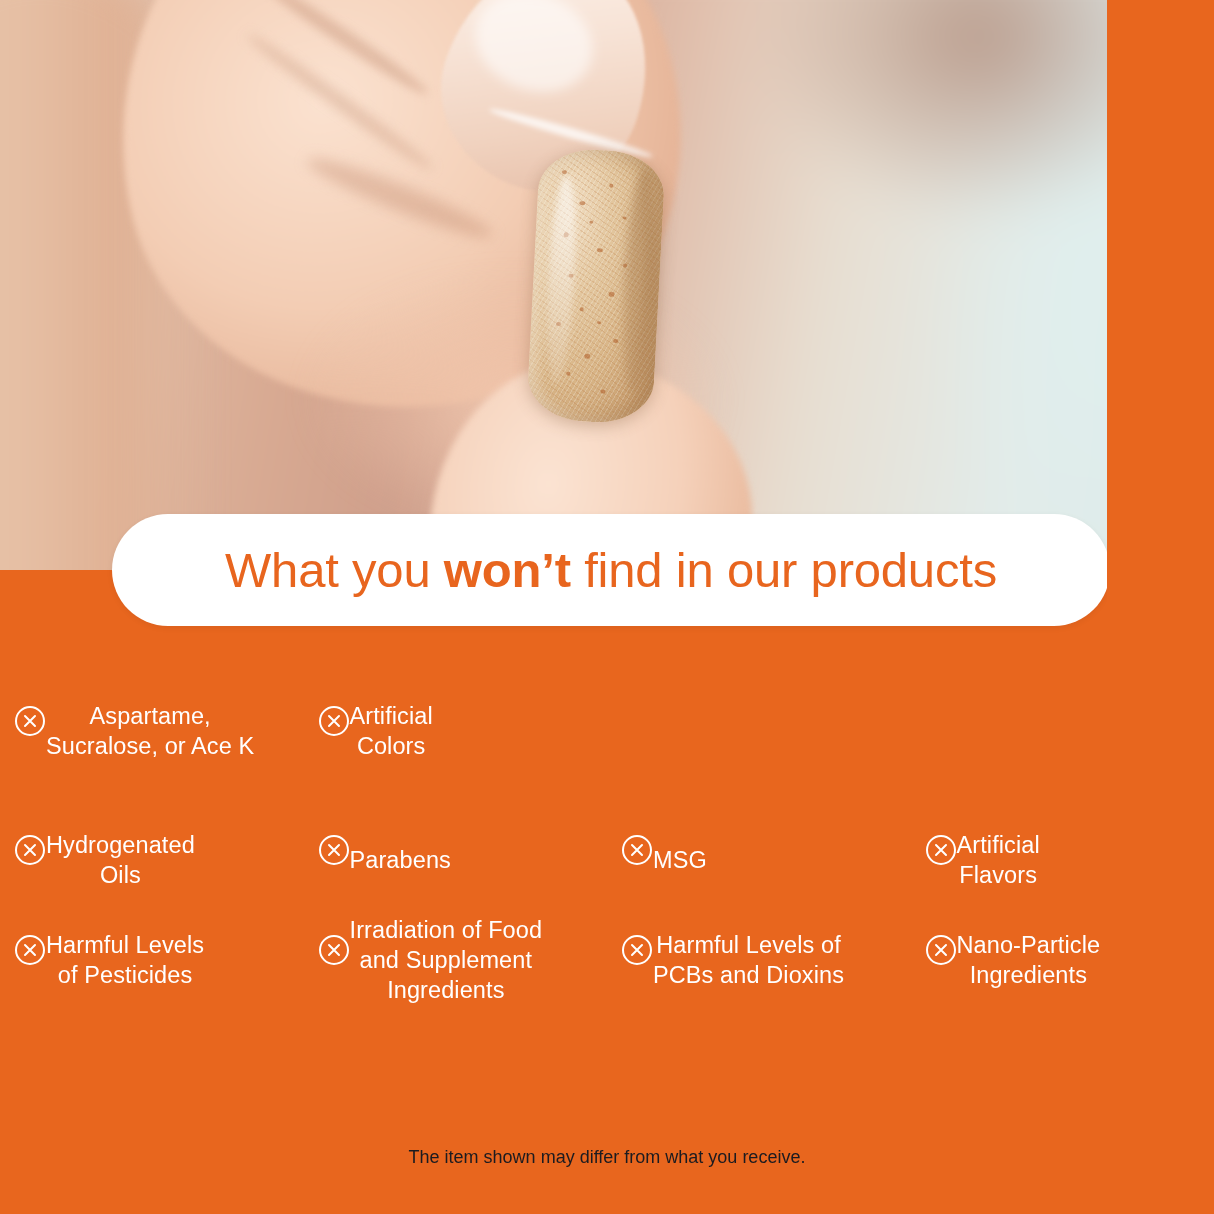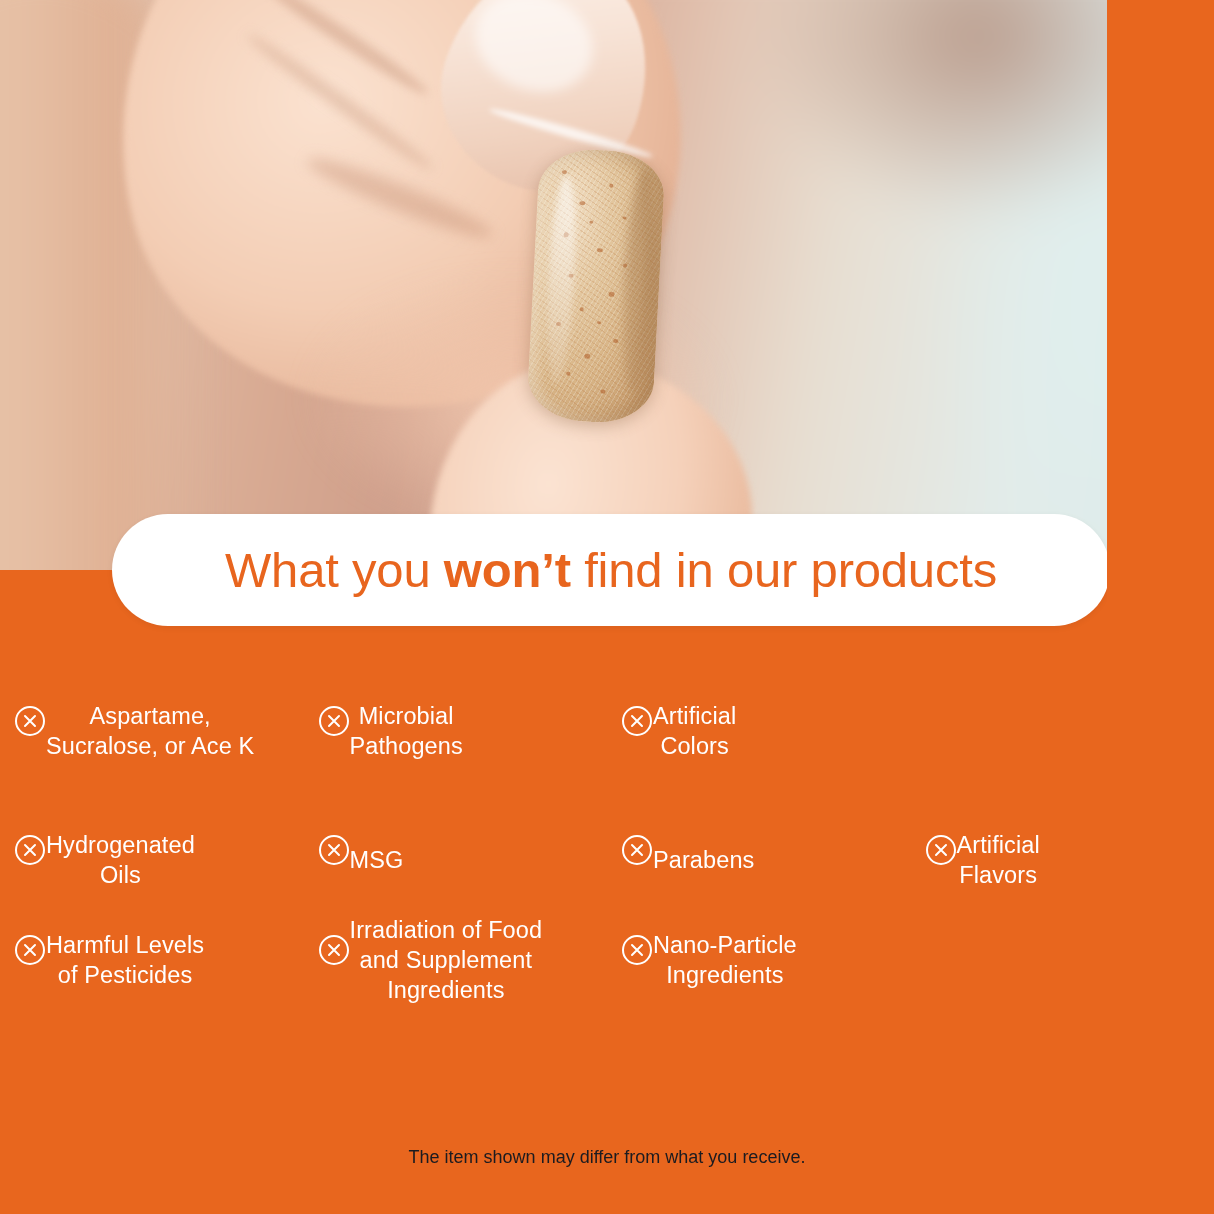--- a/index.html
+++ b/index.html
@@ -311,58 +311,51 @@
         <circle cx="16" cy="16" r="14" fill="none" stroke="#ffffff" stroke-width="2"></circle>
         <path d="M11 11 L21 21 M21 11 L11 21" stroke="#ffffff" stroke-width="2" stroke-linecap="round"></path>
       </svg>
       <div class="cell-label">Aspartame,<br>Sucralose, or Ace K</div>
     </div>
     <div class="cell">
       <svg class="xicon" viewBox="0 0 32 32">
         <circle cx="16" cy="16" r="14" fill="none" stroke="#ffffff" stroke-width="2"></circle>
         <path d="M11 11 L21 21 M21 11 L11 21" stroke="#ffffff" stroke-width="2" stroke-linecap="round"></path>
       </svg>
-      <div class="cell-label">Microbial<br>Pathogens</div>
-    </div>
-    <div class="cell">
-      <svg class="xicon" viewBox="0 0 32 32">
-        <circle cx="16" cy="16" r="14" fill="none" stroke="#ffffff" stroke-width="2"></circle>
-        <path d="M11 11 L21 21 M21 11 L11 21" stroke="#ffffff" stroke-width="2" stroke-linecap="round"></path>
-      </svg>
       <div class="cell-label">Artificial<br>Colors</div>
     </div>
   </div>
 
   <div class="grid row-2" style="top:790px;">
     <div class="cell">
       <svg class="xicon" viewBox="0 0 32 32">
         <circle cx="16" cy="16" r="14" fill="none" stroke="#ffffff" stroke-width="2"></circle>
         <path d="M11 11 L21 21 M21 11 L11 21" stroke="#ffffff" stroke-width="2" stroke-linecap="round"></path>
       </svg>
       <div class="cell-label">Hydrogenated<br>Oils</div>
     </div>
     <div class="cell">
       <svg class="xicon" viewBox="0 0 32 32">
         <circle cx="16" cy="16" r="14" fill="none" stroke="#ffffff" stroke-width="2"></circle>
         <path d="M11 11 L21 21 M21 11 L11 21" stroke="#ffffff" stroke-width="2" stroke-linecap="round"></path>
       </svg>
+      <div class="cell-label">Parabens</div>
+    </div>
+    <div class="cell">
+      <svg class="xicon" viewBox="0 0 32 32">
+        <circle cx="16" cy="16" r="14" fill="none" stroke="#ffffff" stroke-width="2"></circle>
+        <path d="M11 11 L21 21 M21 11 L11 21" stroke="#ffffff" stroke-width="2" stroke-linecap="round"></path>
+      </svg>
       <div class="cell-label">MSG</div>
     </div>
     <div class="cell">
       <svg class="xicon" viewBox="0 0 32 32">
         <circle cx="16" cy="16" r="14" fill="none" stroke="#ffffff" stroke-width="2"></circle>
         <path d="M11 11 L21 21 M21 11 L11 21" stroke="#ffffff" stroke-width="2" stroke-linecap="round"></path>
       </svg>
-      <div class="cell-label">Parabens</div>
-    </div>
-    <div class="cell">
-      <svg class="xicon" viewBox="0 0 32 32">
-        <circle cx="16" cy="16" r="14" fill="none" stroke="#ffffff" stroke-width="2"></circle>
-        <path d="M11 11 L21 21 M21 11 L11 21" stroke="#ffffff" stroke-width="2" stroke-linecap="round"></path>
-      </svg>
       <div class="cell-label">Artificial<br>Flavors</div>
     </div>
   </div>
 
   <div class="grid row-2" style="top:890px;">
     <div class="cell">
       <svg class="xicon" viewBox="0 0 32 32">
         <circle cx="16" cy="16" r="14" fill="none" stroke="#ffffff" stroke-width="2"></circle>
         <path d="M11 11 L21 21 M21 11 L11 21" stroke="#ffffff" stroke-width="2" stroke-linecap="round"></path>
       </svg>
@@ -373,19 +366,26 @@
         <circle cx="16" cy="16" r="14" fill="none" stroke="#ffffff" stroke-width="2"></circle>
         <path d="M11 11 L21 21 M21 11 L11 21" stroke="#ffffff" stroke-width="2" stroke-linecap="round"></path>
       </svg>
       <div class="cell-label">Irradiation of Food<br>and Supplement<br>Ingredients</div>
     </div>
     <div class="cell">
       <svg class="xicon" viewBox="0 0 32 32">
         <circle cx="16" cy="16" r="14" fill="none" stroke="#ffffff" stroke-width="2"></circle>
         <path d="M11 11 L21 21 M21 11 L11 21" stroke="#ffffff" stroke-width="2" stroke-linecap="round"></path>
       </svg>
+      <div class="cell-label">Harmful Levels of<br>PCBs and Dioxins</div>
+    </div>
+    <div class="cell">
+      <svg class="xicon" viewBox="0 0 32 32">
+        <circle cx="16" cy="16" r="14" fill="none" stroke="#ffffff" stroke-width="2"></circle>
+        <path d="M11 11 L21 21 M21 11 L11 21" stroke="#ffffff" stroke-width="2" stroke-linecap="round"></path>
+      </svg>
       <div class="cell-label">Nano-Particle<br>Ingredients</div>
     </div>
   </div>
 
   <div class="footer">The item shown may differ from what you receive.</div>
 
 </div>
 
 </body></html>

